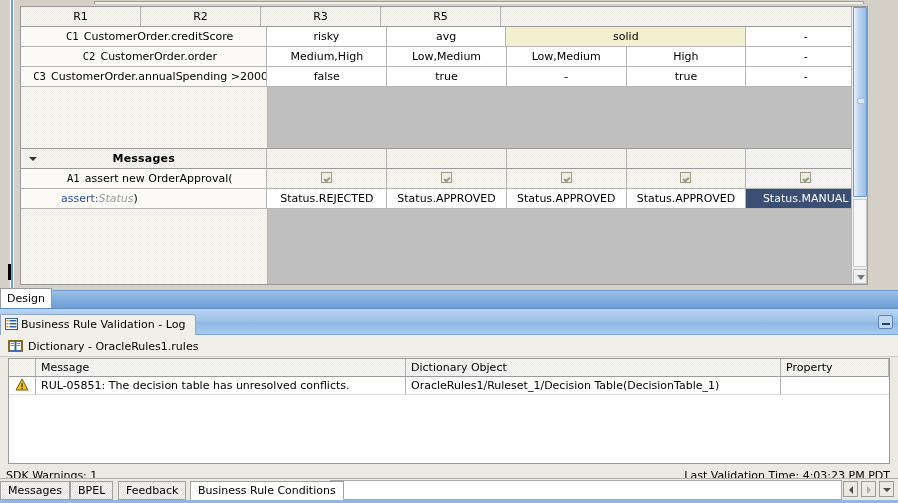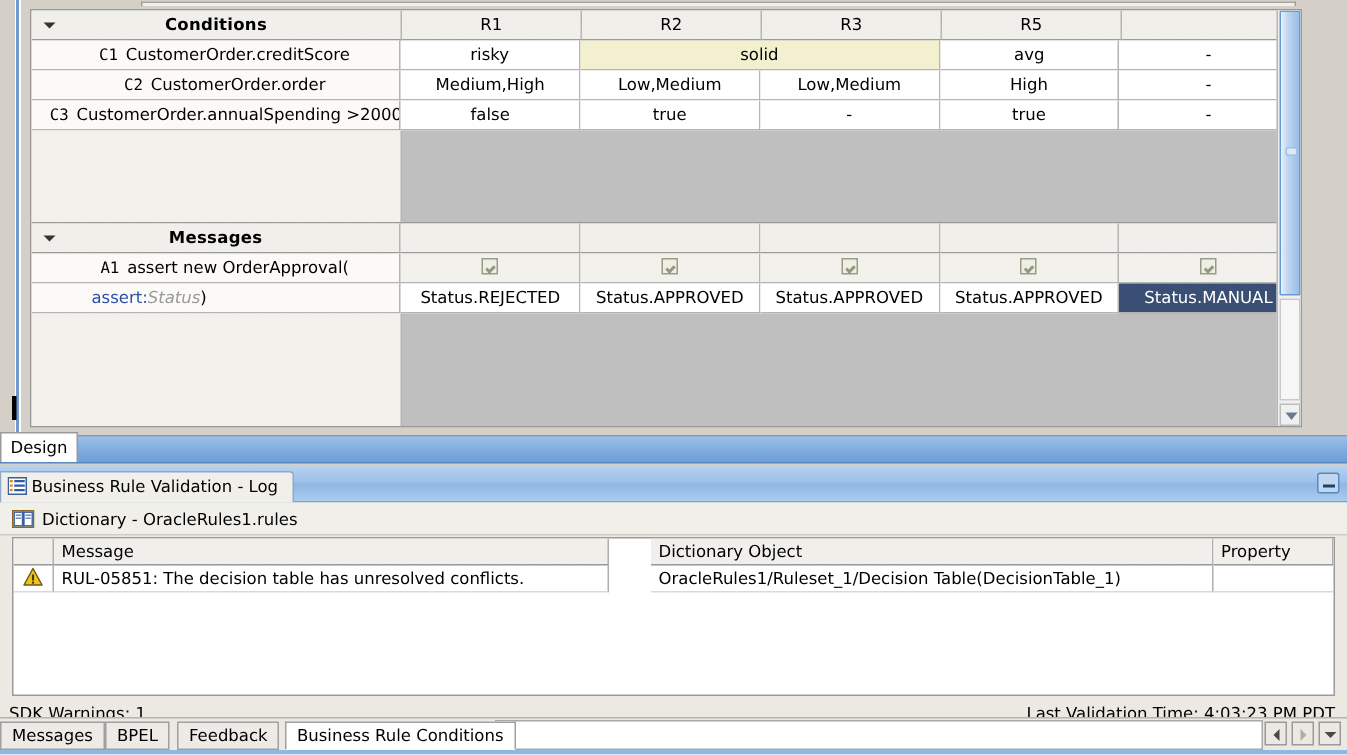--- a/index.html
+++ b/index.html
@@ -142,21 +142,21 @@
       background-color:#eceae4;
       background-image: linear-gradient(45deg, rgba(255,255,255,.75) 25%, transparent 25%, transparent 50%, rgba(255,255,255,.75) 50%, rgba(255,255,255,.75) 75%, transparent 75%);
       background-size: 2px 2px;
       overflow:hidden; white-space:nowrap;
   }
   .lt-row { display:flex; height:18px; }
   .lt-row div { height:18px; line-height:17px; font-size:11px; padding-left:5px;
       border-bottom:1px solid #d9d9d9; overflow:hidden; white-space:nowrap; }
   .c-icon { width:27px; padding-left:0 !important; text-align:center; border-right:1px solid #b0b0b0; }
   .c-msg  { width:370px; border-right:1px solid #b0b0b0;}
-  .c-dict { width:375px; border-right:1px solid #b0b0b0;margin-left:28px;}
+  .c-dict { width:375px; border-right:1px solid #b0b0b0;}
   .c-prop { flex:1 1 auto; }
   .warnico { display:inline-block; width:14px; height:13px; vertical-align:-2px; }
 
   .statusrow { position:absolute; left:0; top:156px; width:898px; height:19px;}
   .sdkw { position:absolute; left:6px; top:1px; font-size:11px; line-height:17px; }
   .lvt  { position:absolute; right:8px; top:1px; font-size:11px; line-height:17px; }
 
   
   #bottombar { position:absolute; left:0; top:478px; width:898px; height:25px; background:#ece9e2; }
   #bottombar .line { position:absolute; left:0; top:0; width:898px; height:1px; background:#b6b2aa;}
@@ -186,38 +186,34 @@
     <div class="dt-topstrip">
       <div class="innerline"></div>
     </div>
     <div class="dt-right-grey"></div>
     <div class="dt-bottom-grey"></div>
     <div class="cursorbar"></div>
 
     <div id="grid">
 
       <div class="row">
-        <div class="cell hdr lbl-col section-hdr" style="text-align:center;padding-left:0;">
-          <span class="tri"></span>
-          <span>Conditions</span>
-        </div>
         <div class="cell hdr rule-col">R1</div>
         <div class="cell hdr rule-col">R2</div>
         <div class="cell hdr rule-col">R3</div>
         <div class="cell hdr rule-col">R5</div>
         <div class="cell hdr filler"></div>
       </div>
 
       <div class="row">
         <div class="cell lbl-col cond-label">
           <span class="rowid">C1</span><span>CustomerOrder.creditScore</span>
         </div>
         <div class="cell rule-col">risky</div>
+        <div class="cell rule-col">avg</div>
         <div class="cell span-cell">solid</div>
-        <div class="cell rule-col">avg</div>
         <div class="cell rule-col">-</div>
         <div class="cell filler" style="border-bottom:1px solid #b5b5b5;"></div>
       </div>
 
       <div class="row">
         <div class="cell lbl-col cond-label">
           <span class="rowid">C2</span><span>CustomerOrder.order</span>
         </div>
         <div class="cell rule-col">Medium,High</div>
         <div class="cell rule-col">Low,Medium</div>

